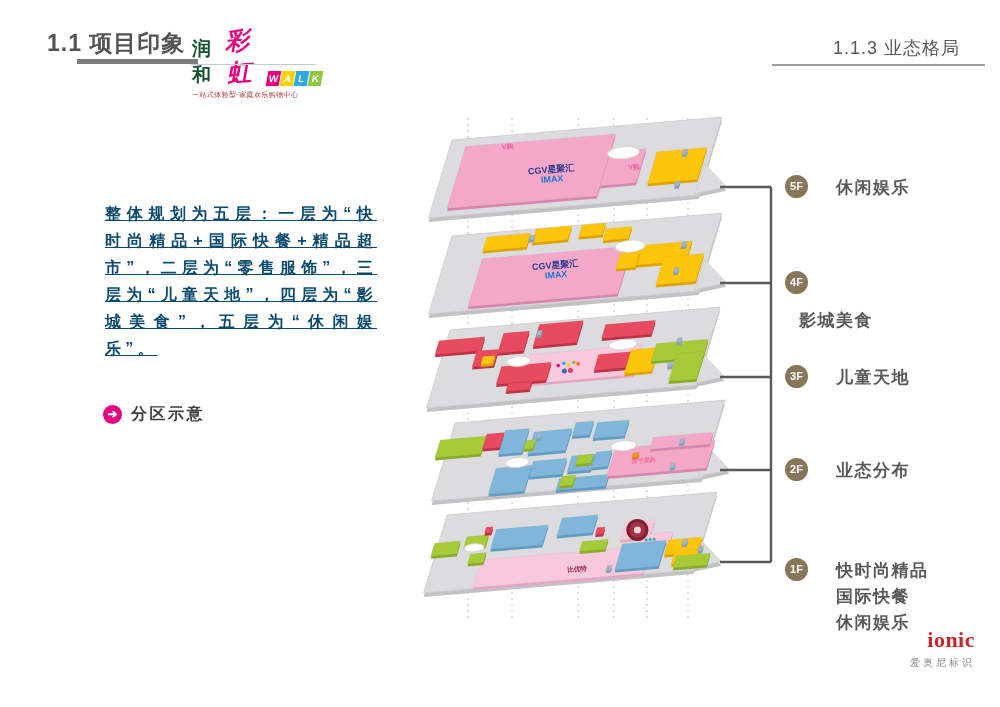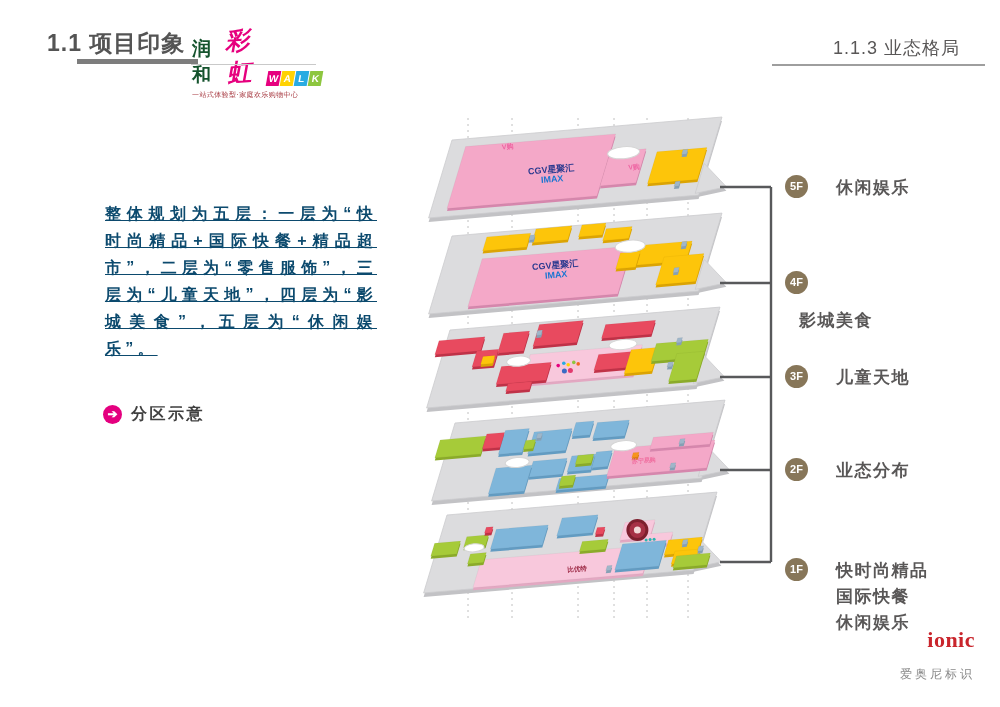--- a/index.html
+++ b/index.html
@@ -33,21 +33,21 @@
   
   .floor-label{position:absolute;display:flex;align-items:flex-start;gap:14px;}
   .floor-badge{width:23px;height:23px;border-radius:50%;background:#877659;color:#fff;
                font-size:11px;font-weight:bold;text-align:center;line-height:23px;flex:0 0 23px;}
   .floor-text{margin-left:14px;font-size:17px;font-weight:600;color:#595757;
               letter-spacing:1.5px;line-height:26px;white-space:nowrap;}
   
   .brand{position:absolute;left:855px;top:627px;width:120px;text-align:right;}
   .brand-name{font-size:22px;font-weight:bold;color:#c9252c;letter-spacing:0.5px;
               font-family:"Liberation Serif",serif;}
-  .brand-sub{margin-top:13px;font-size:12px;color:#8a8a8a;letter-spacing:3px;}
+  .brand-sub{margin-top:3px;font-size:10px;color:#8a8a8a;letter-spacing:3px;}
 </style>
 </head>
 <body>
 
 <div class="slide">
 
   <div class="sec-title">1.1 项目印象</div>
   <div class="sec-bar"></div>
 
   <div class="logo">

